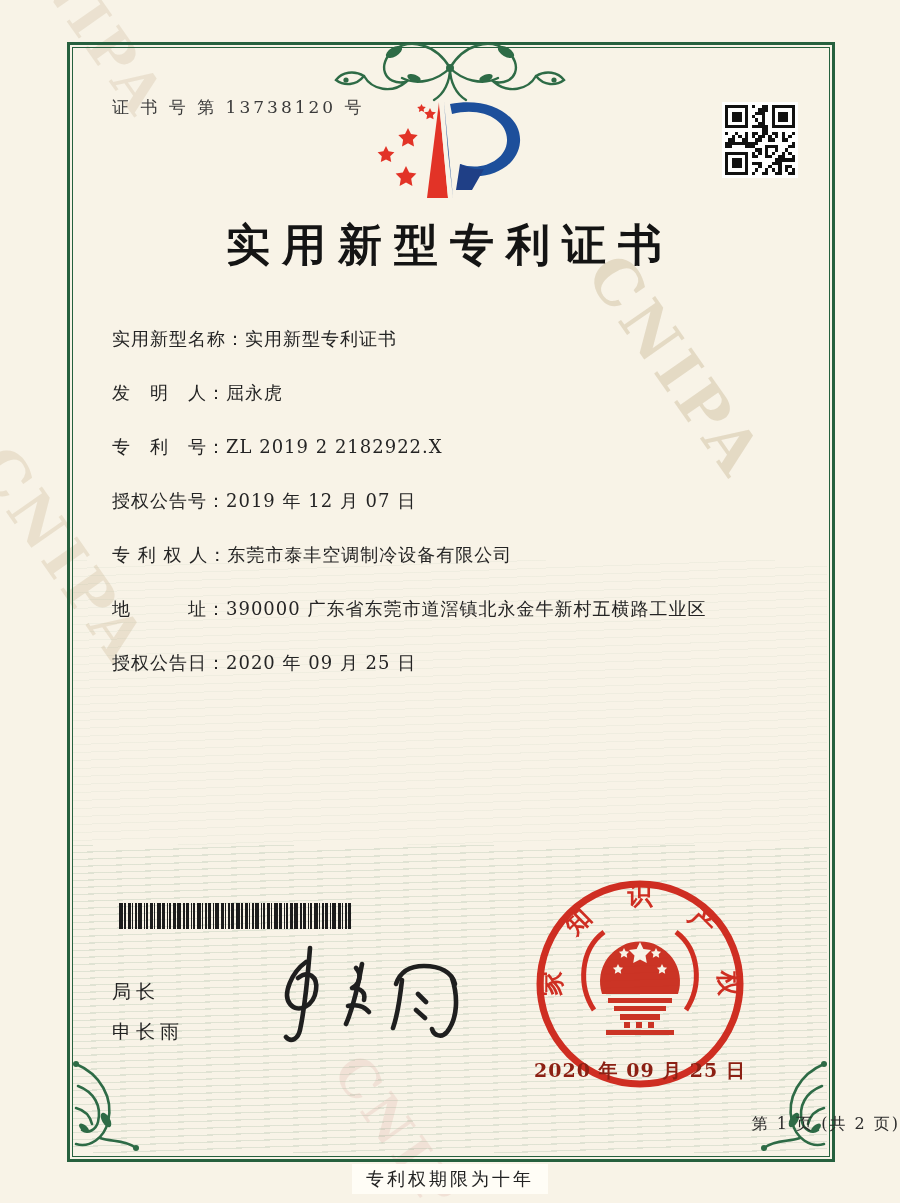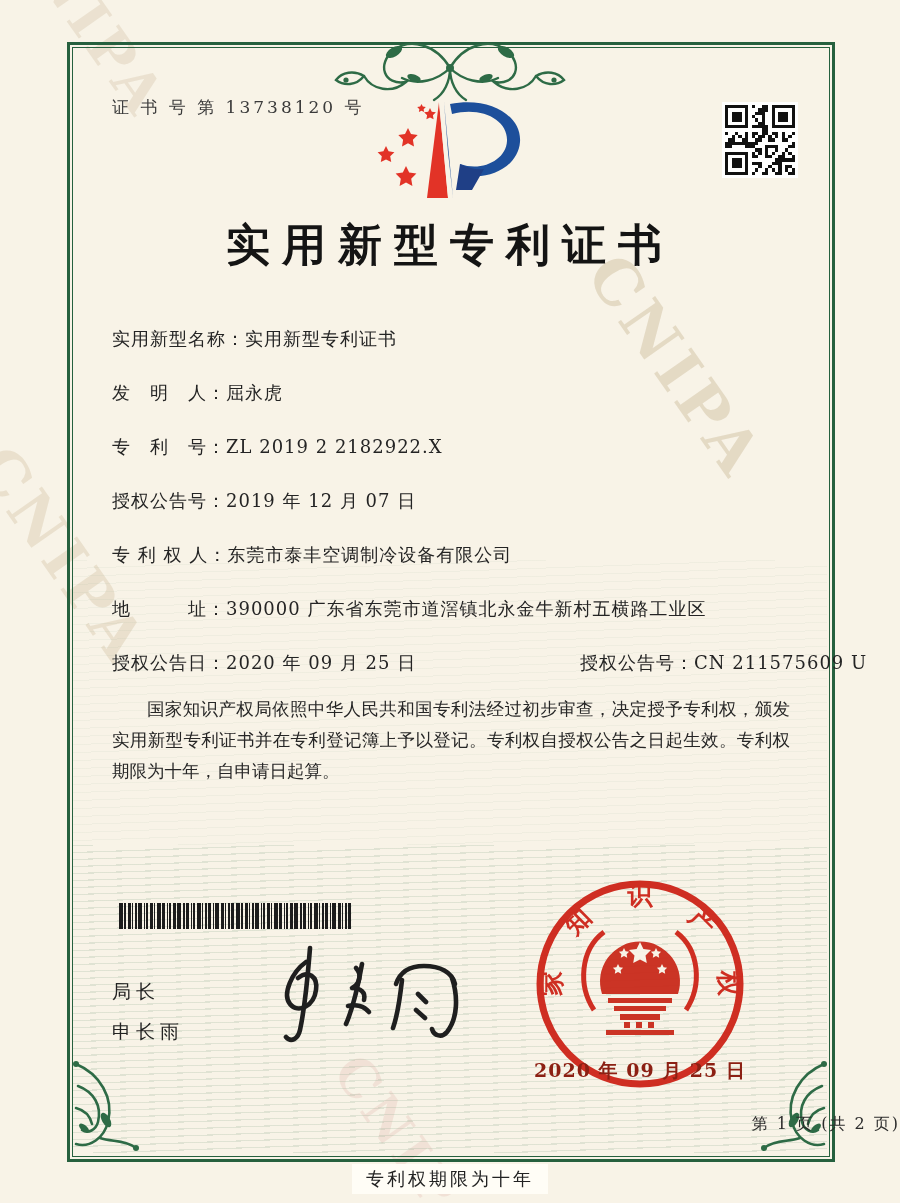--- a/index.html
+++ b/index.html
@@ -291,25 +291,23 @@
   <span class="flabel">授权公告号：</span><span class="fvalue">2019 年 12 月 07 日</span>
 </div>
 <div class="field" style="top:543px">
   <span class="flabel">专 利 权 人：</span><span class="fvalue">东莞市泰丰空调制冷设备有限公司</span>
 </div>
 <div class="field" style="top:597px">
   <span class="flabel">地　　　址：</span><span class="fvalue">390000 广东省东莞市道滘镇北永金牛新村五横路工业区</span>
 </div>
 <div class="field" style="top:651px;width:678px">
   <span>授权公告日：</span><span>2020 年 09 月 25 日</span>
-  <span class="grant-right"><span>授权公告号：</span><span>CN 211575609 U</span></span>
 </div>
 
 <div class="paras">
-  <p>国家知识产权局依照中华人民共和国专利法经过初步审查，决定授予专利权，颁发实用新型专利证书并在专利登记簿上予以登记。专利权自授权公告之日起生效。专利权期限为十年，自申请日起算。</p>
 </div>
 
 <div class="barcode" id="barcode"><span class="bar" style="width: 4px; margin-right: 1px;"></span><span class="bar" style="width: 2px; margin-right: 2px;"></span><span class="bar" style="width: 3px; margin-right: 1px;"></span><span class="bar" style="width: 1px; margin-right: 2px;"></span><span class="bar" style="width: 2px; margin-right: 1px;"></span><span class="bar" style="width: 4px; margin-right: 2px;"></span><span class="bar" style="width: 1px; margin-right: 1px;"></span><span class="bar" style="width: 2px; margin-right: 2px;"></span><span class="bar" style="width: 3px; margin-right: 1px;"></span><span class="bar" style="width: 1px; margin-right: 2px;"></span><span class="bar" style="width: 4px; margin-right: 1px;"></span><span class="bar" style="width: 3px; margin-right: 2px;"></span><span class="bar" style="width: 1px; margin-right: 1px;"></span><span class="bar" style="width: 2px; margin-right: 2px;"></span><span class="bar" style="width: 3px; margin-right: 1px;"></span><span class="bar" style="width: 4px; margin-right: 2px;"></span><span class="bar" style="width: 2px; margin-right: 1px;"></span><span class="bar" style="width: 3px; margin-right: 2px;"></span><span class="bar" style="width: 1px; margin-right: 1px;"></span><span class="bar" style="width: 2px; margin-right: 2px;"></span><span class="bar" style="width: 4px; margin-right: 1px;"></span><span class="bar" style="width: 1px; margin-right: 2px;"></span><span class="bar" style="width: 2px; margin-right: 1px;"></span><span class="bar" style="width: 3px; margin-right: 2px;"></span><span class="bar" style="width: 1px; margin-right: 1px;"></span><span class="bar" style="width: 4px; margin-right: 2px;"></span><span class="bar" style="width: 3px; margin-right: 1px;"></span><span class="bar" style="width: 1px; margin-right: 2px;"></span><span class="bar" style="width: 2px; margin-right: 1px;"></span><span class="bar" style="width: 3px; margin-right: 2px;"></span><span class="bar" style="width: 4px; margin-right: 1px;"></span><span class="bar" style="width: 2px; margin-right: 2px;"></span><span class="bar" style="width: 3px; margin-right: 1px;"></span><span class="bar" style="width: 1px; margin-right: 2px;"></span><span class="bar" style="width: 2px; margin-right: 1px;"></span><span class="bar" style="width: 4px; margin-right: 2px;"></span><span class="bar" style="width: 1px; margin-right: 1px;"></span><span class="bar" style="width: 2px; margin-right: 2px;"></span><span class="bar" style="width: 3px; margin-right: 1px;"></span><span class="bar" style="width: 1px; margin-right: 2px;"></span><span class="bar" style="width: 4px; margin-right: 1px;"></span><span class="bar" style="width: 3px; margin-right: 2px;"></span><span class="bar" style="width: 1px; margin-right: 1px;"></span><span class="bar" style="width: 2px; margin-right: 2px;"></span><span class="bar" style="width: 3px; margin-right: 1px;"></span><span class="bar" style="width: 4px; margin-right: 2px;"></span><span class="bar" style="width: 2px; margin-right: 1px;"></span><span class="bar" style="width: 3px; margin-right: 2px;"></span><span class="bar" style="width: 1px; margin-right: 1px;"></span><span class="bar" style="width: 2px; margin-right: 2px;"></span><span class="bar" style="width: 4px; margin-right: 1px;"></span><span class="bar" style="width: 1px; margin-right: 2px;"></span><span class="bar" style="width: 2px; margin-right: 1px;"></span><span class="bar" style="width: 3px; margin-right: 2px;"></span><span class="bar" style="width: 1px; margin-right: 1px;"></span><span class="bar" style="width: 4px; margin-right: 2px;"></span><span class="bar" style="width: 3px; margin-right: 1px;"></span><span class="bar" style="width: 1px; margin-right: 2px;"></span><span class="bar" style="width: 2px; margin-right: 1px;"></span><span class="bar" style="width: 3px; margin-right: 2px;"></span></div>
 
 <div class="director">局长</div>
 <div class="director-name">申长雨</div>
 <svg class="sig" width="250" height="115" viewBox="0 0 250 115">
   <g stroke="#1f1f1f" stroke-width="4.6" fill="none" stroke-linecap="round" stroke-linejoin="round">
     <path d="M56,20 C42,30 32,52 40,62 C48,72 64,64 66,48 C68,34 58,28 48,36"></path>
     <path d="M60,6 C58,30 56,60 50,88 C48,97 41,101 36,95"></path>

